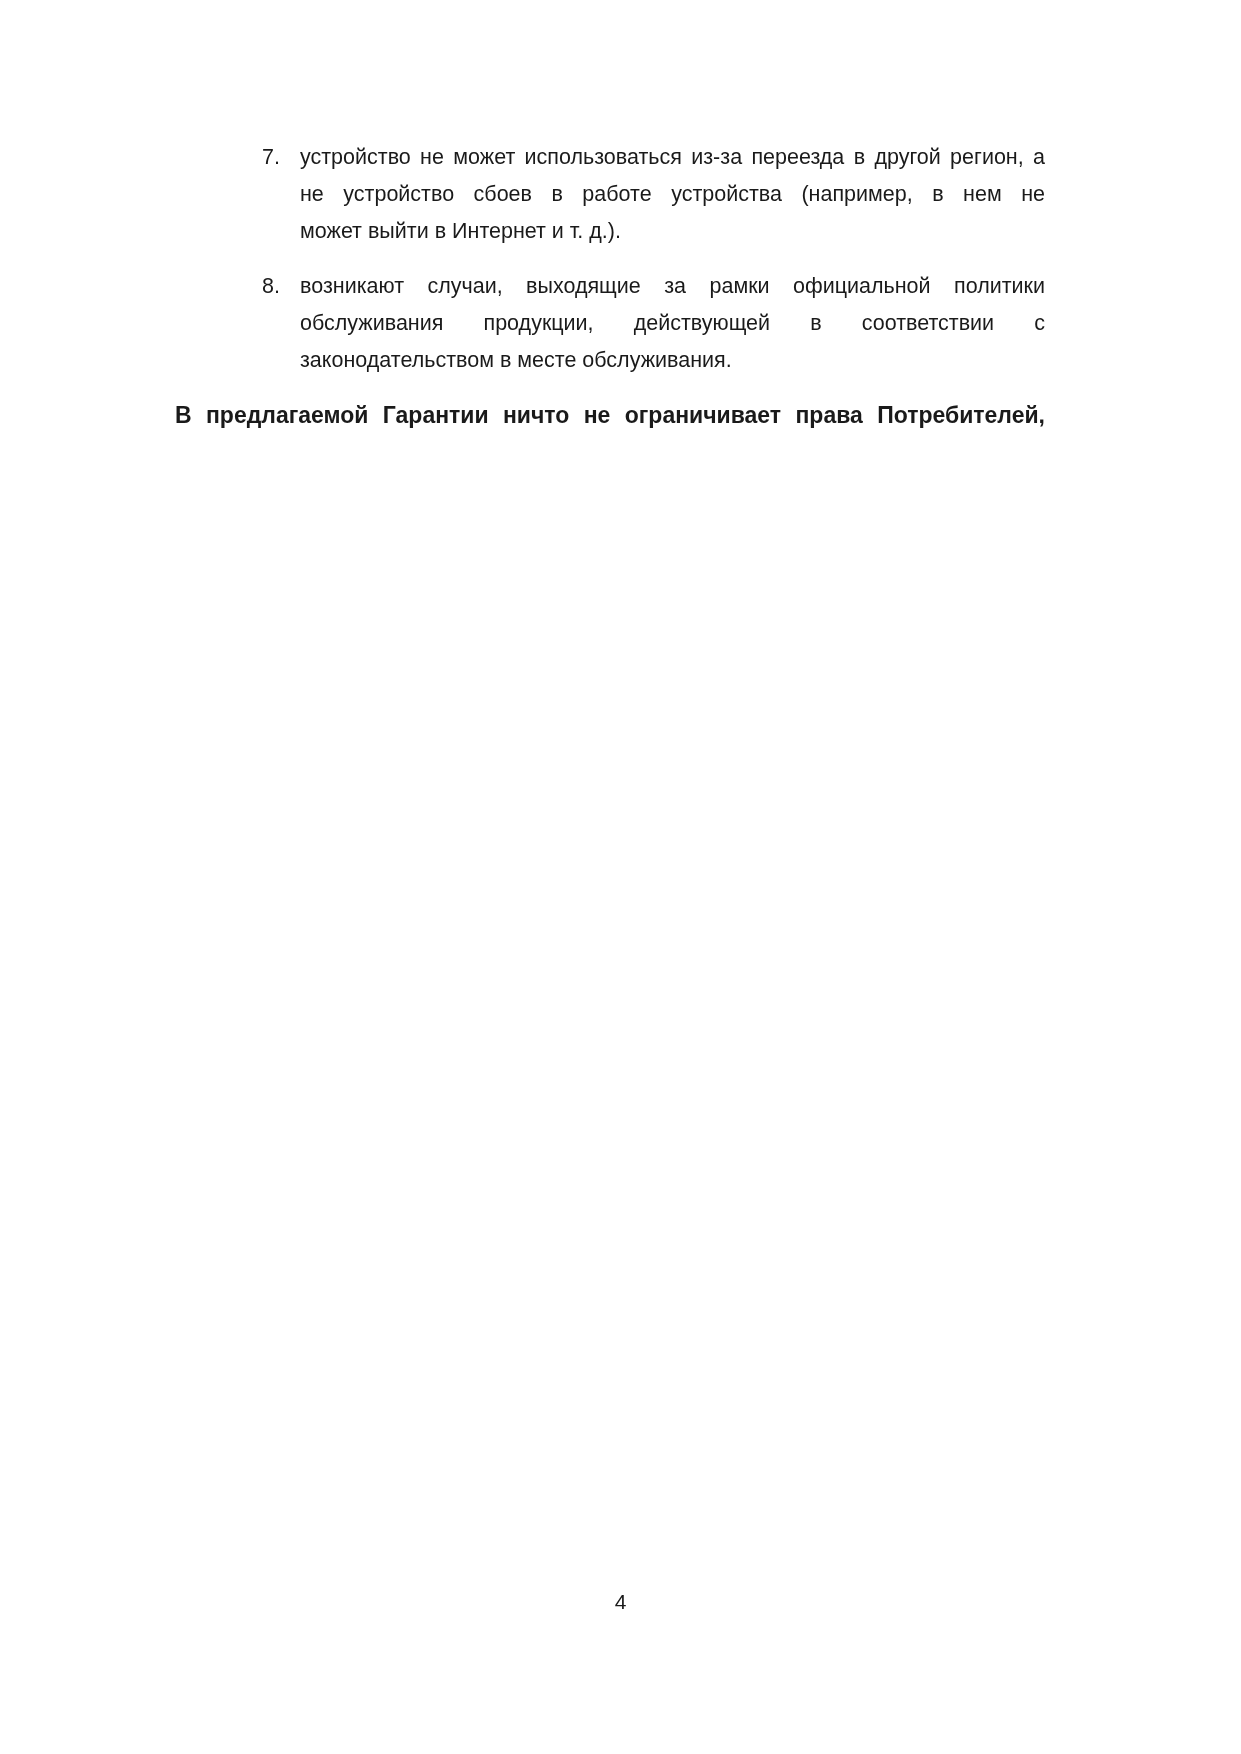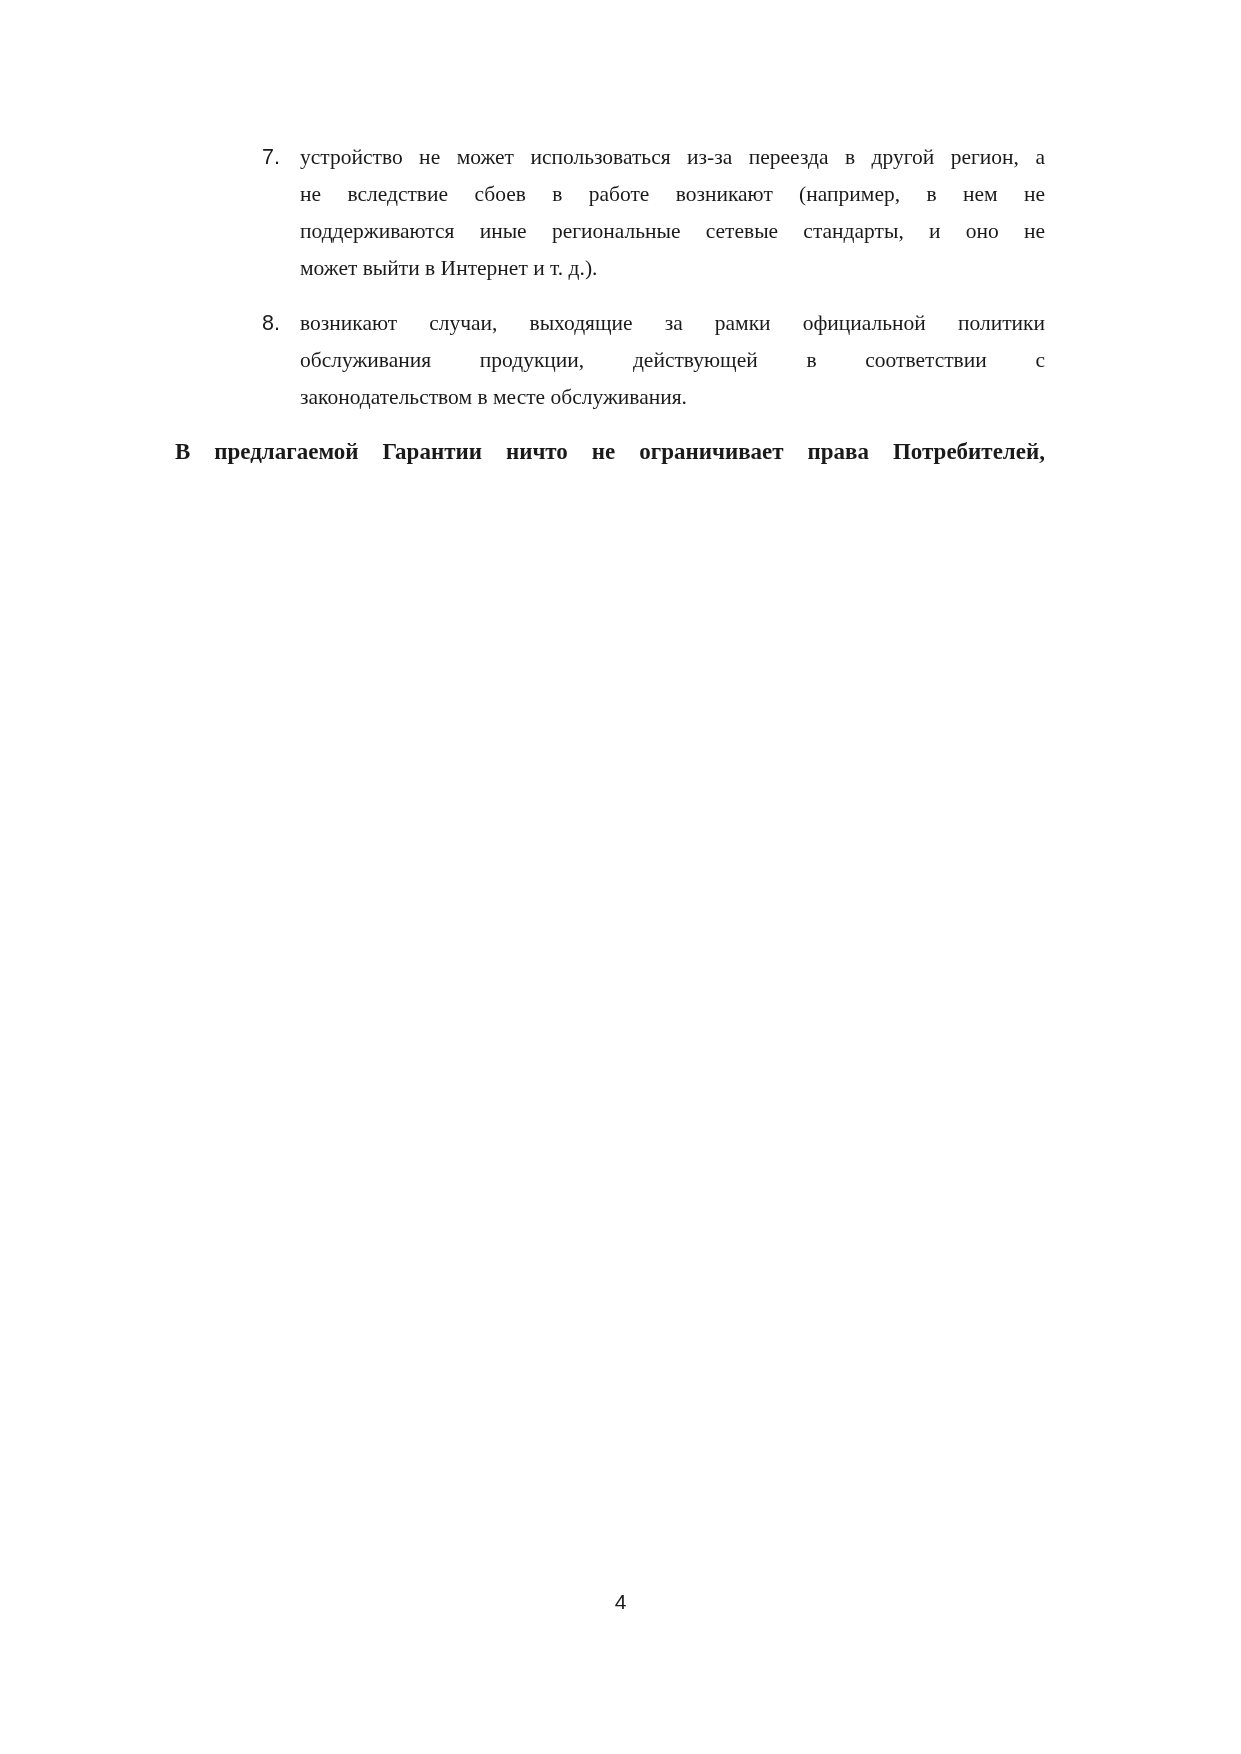--- a/index.html
+++ b/index.html
@@ -31,21 +31,20 @@
   }
   .list-item .num {
     position: absolute;
     left: 87px;
     top: 0;
     line-height: 37px;
   }
   .jline {
     text-align: justify;
     text-align-last: justify;
-    font-family: Liberation Serif, serif;
   }
   .jline.last {
     text-align: justify;
     text-align-last: left;
   }
   .closing {
     margin-top: 12px;
     font-weight: bold;
     font-size: 23px;
     line-height: 36px;
@@ -63,22 +62,21 @@
 </head>
 <body>
 
 <div class="page">
   <div class="content">
 
     <div class="list-item">
       <span class="num">7.</span>
       <div>
         <div class="jline">устройство не может использоваться из-за переезда в другой регион, а</div>
-        <div class="jline">не вследствие сбоев в работе возникают (например, в нем не</div>
-        <div class="jline">поддерживаются иные региональные сетевые стандарты, и оно не</div>
+        <div class="jline">не устройство сбоев в работе устройства (например, в нем не</div>
         <div class="jline last">может выйти в Интернет и т. д.).</div>
       </div>
     </div>
 
     <div class="list-item">
       <span class="num">8.</span>
       <div>
         <div class="jline">возникают случаи, выходящие за рамки официальной политики</div>
         <div class="jline">обслуживания продукции, действующей в соответствии с</div>
         <div class="jline last">законодательством в месте обслуживания.</div>

